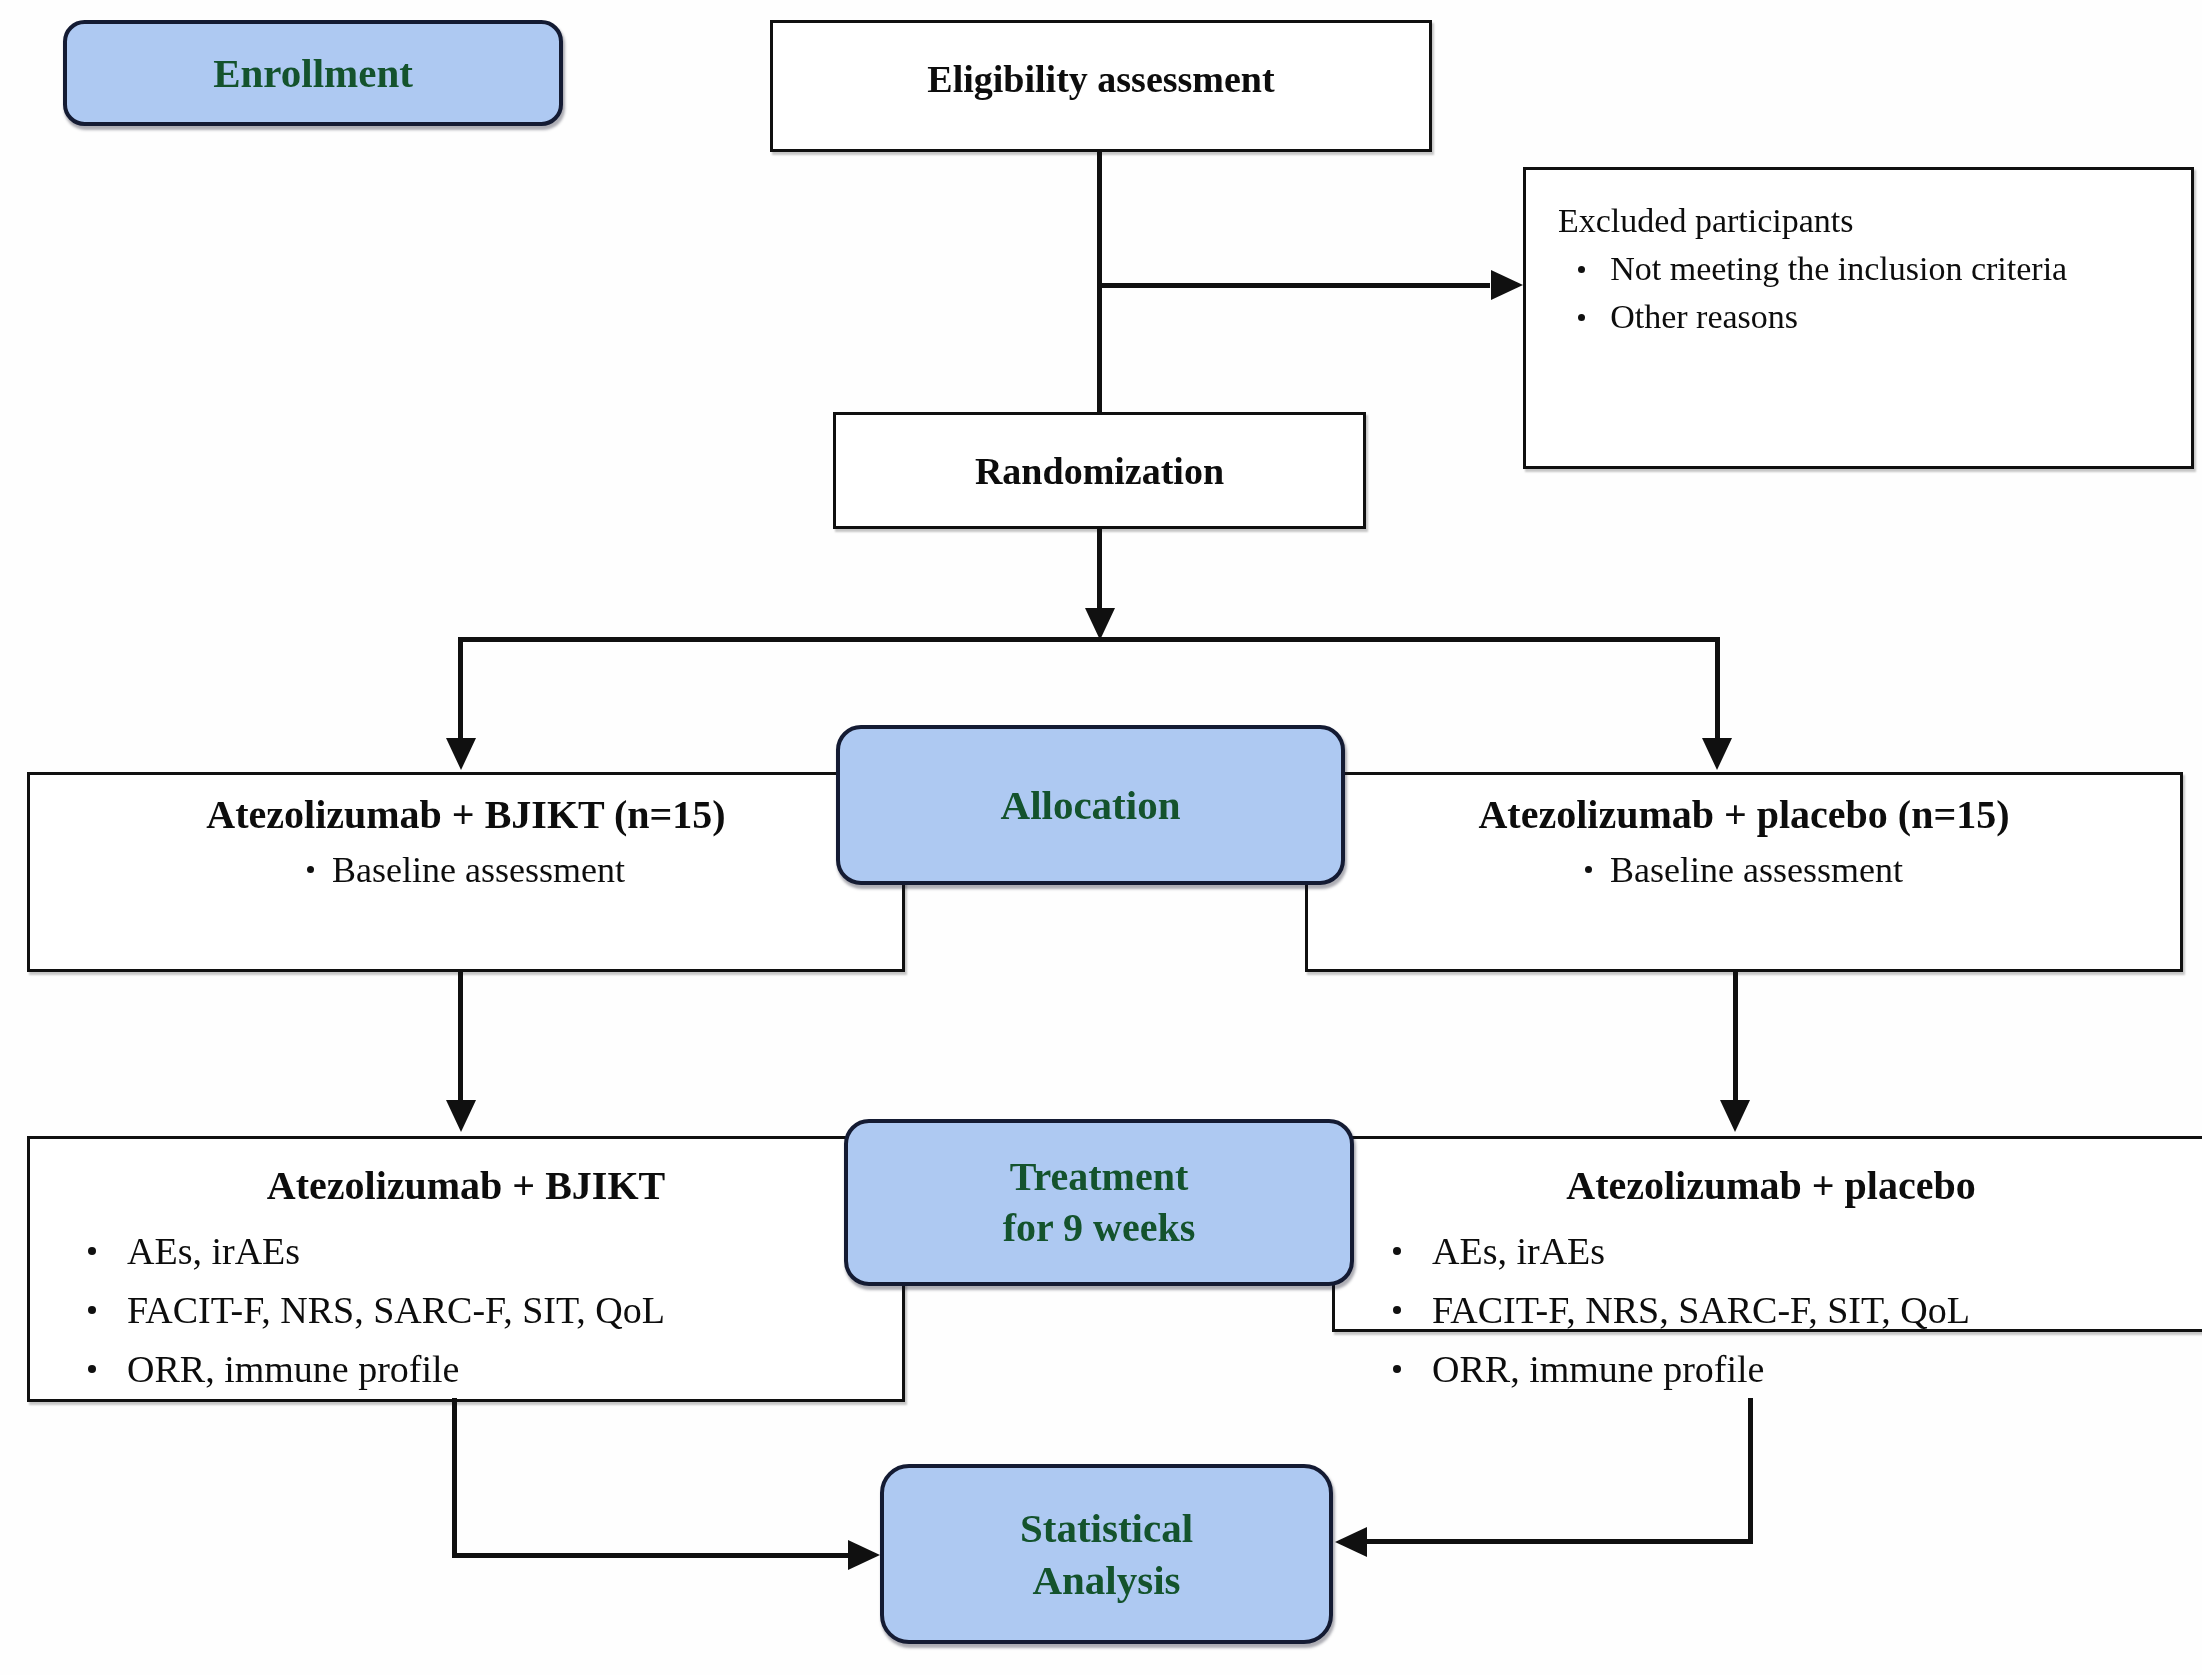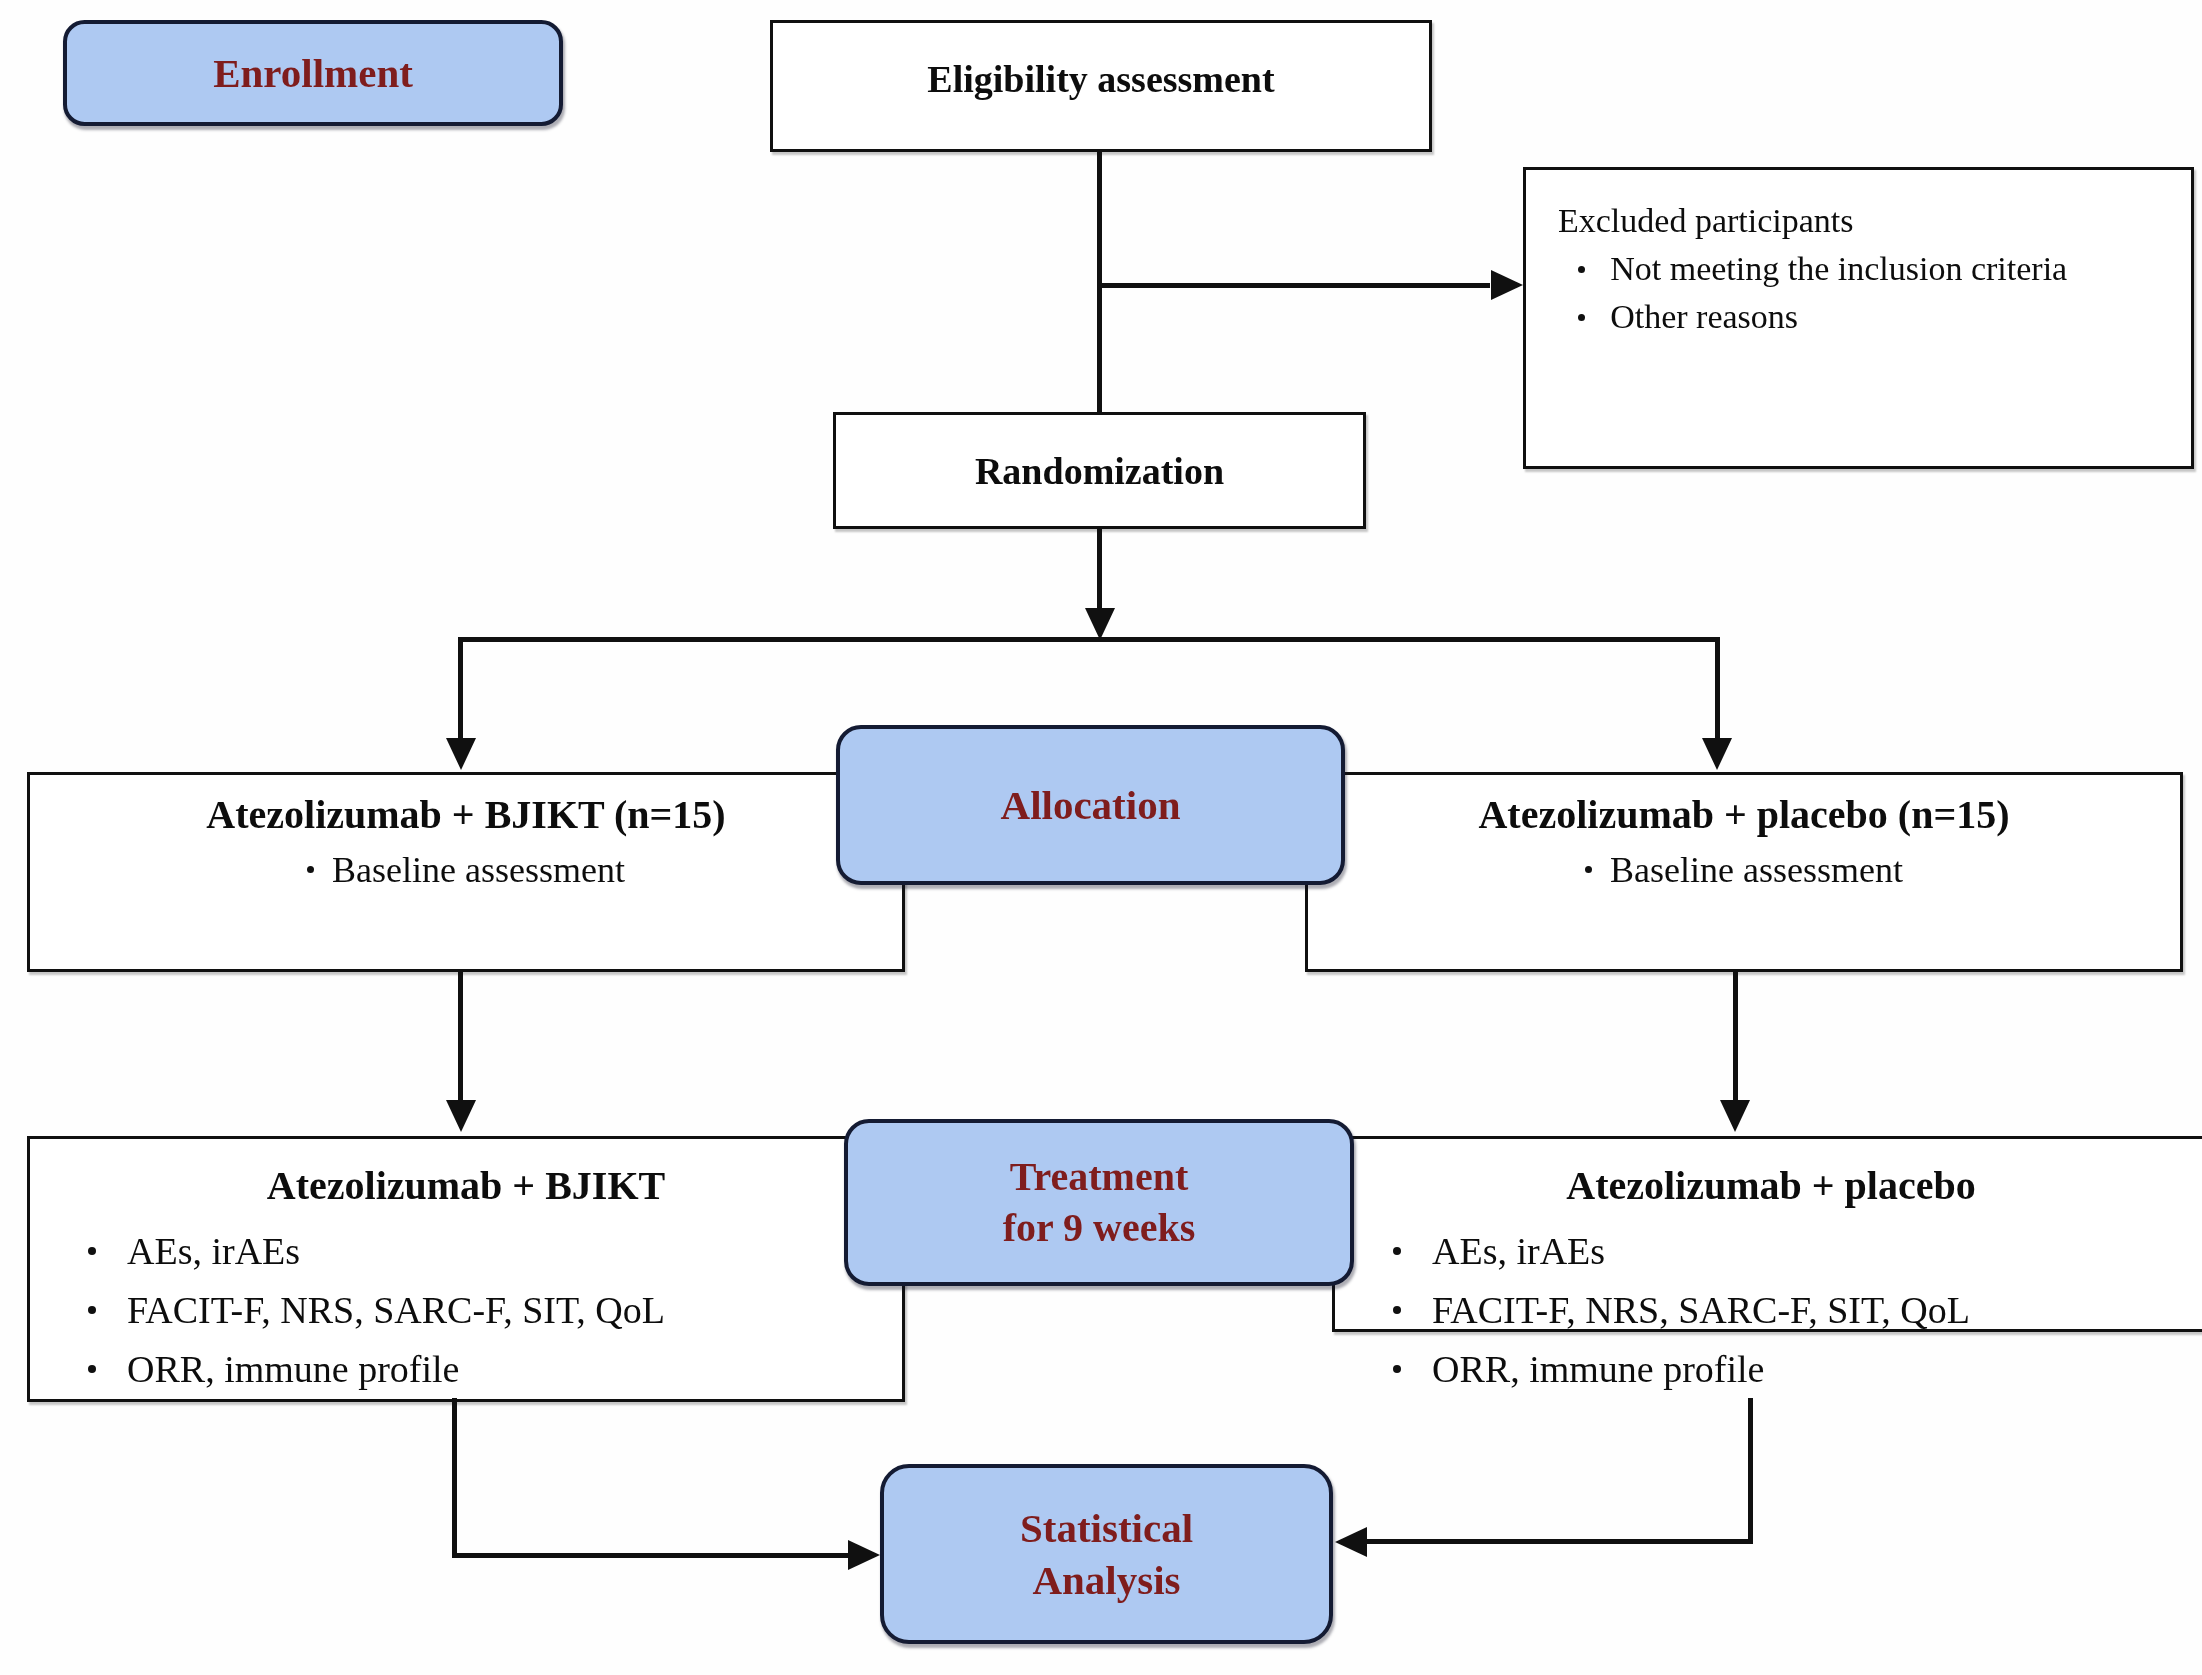--- a/index.html
+++ b/index.html
@@ -11,21 +11,21 @@
     position:absolute;box-sizing:border-box;background:#ffffff;
     border:3.6px solid #101010;box-shadow:1.8px 2.7px 1.8px rgba(0,0,0,0.22);
   }
   .box.center{display:flex;align-items:center;justify-content:center;}
   .title{font-weight:bold;font-size:38px;}
   .title-lg{font-weight:bold;font-size:40px;}
   .pill{
     position:absolute;box-sizing:border-box;background:#aec9f2;
     border:4.5px solid #141b33;border-radius:25px;
     display:flex;flex-direction:column;align-items:center;justify-content:center;text-align:center;
-    color:#7f1d1d;font-weight:bold;font-size:41px;line-height:1.27;
+    color:#14532d;font-weight:bold;font-size:41px;line-height:1.27;
     box-shadow:1.8px 3.6px 2.7px rgba(20,20,40,0.35);z-index:5;
   }
   .line{position:absolute;background:#101010;z-index:1;}
   .ah{position:absolute;width:0;height:0;z-index:2;}
   .ah.down{border-left:15.3px solid transparent;border-right:15.3px solid transparent;border-top:32px solid #101010;}
   .ah.right{border-top:15.3px solid transparent;border-bottom:15.3px solid transparent;border-left:32px solid #101010;}
   .ah.left{border-top:15.3px solid transparent;border-bottom:15.3px solid transparent;border-right:32px solid #101010;}
   .bullets{display:flex;flex-direction:column;}
   .brow{display:flex;align-items:center;}
   .dot{flex:0 0 auto;width:8px;height:8px;border-radius:50%;background:#101010;}

